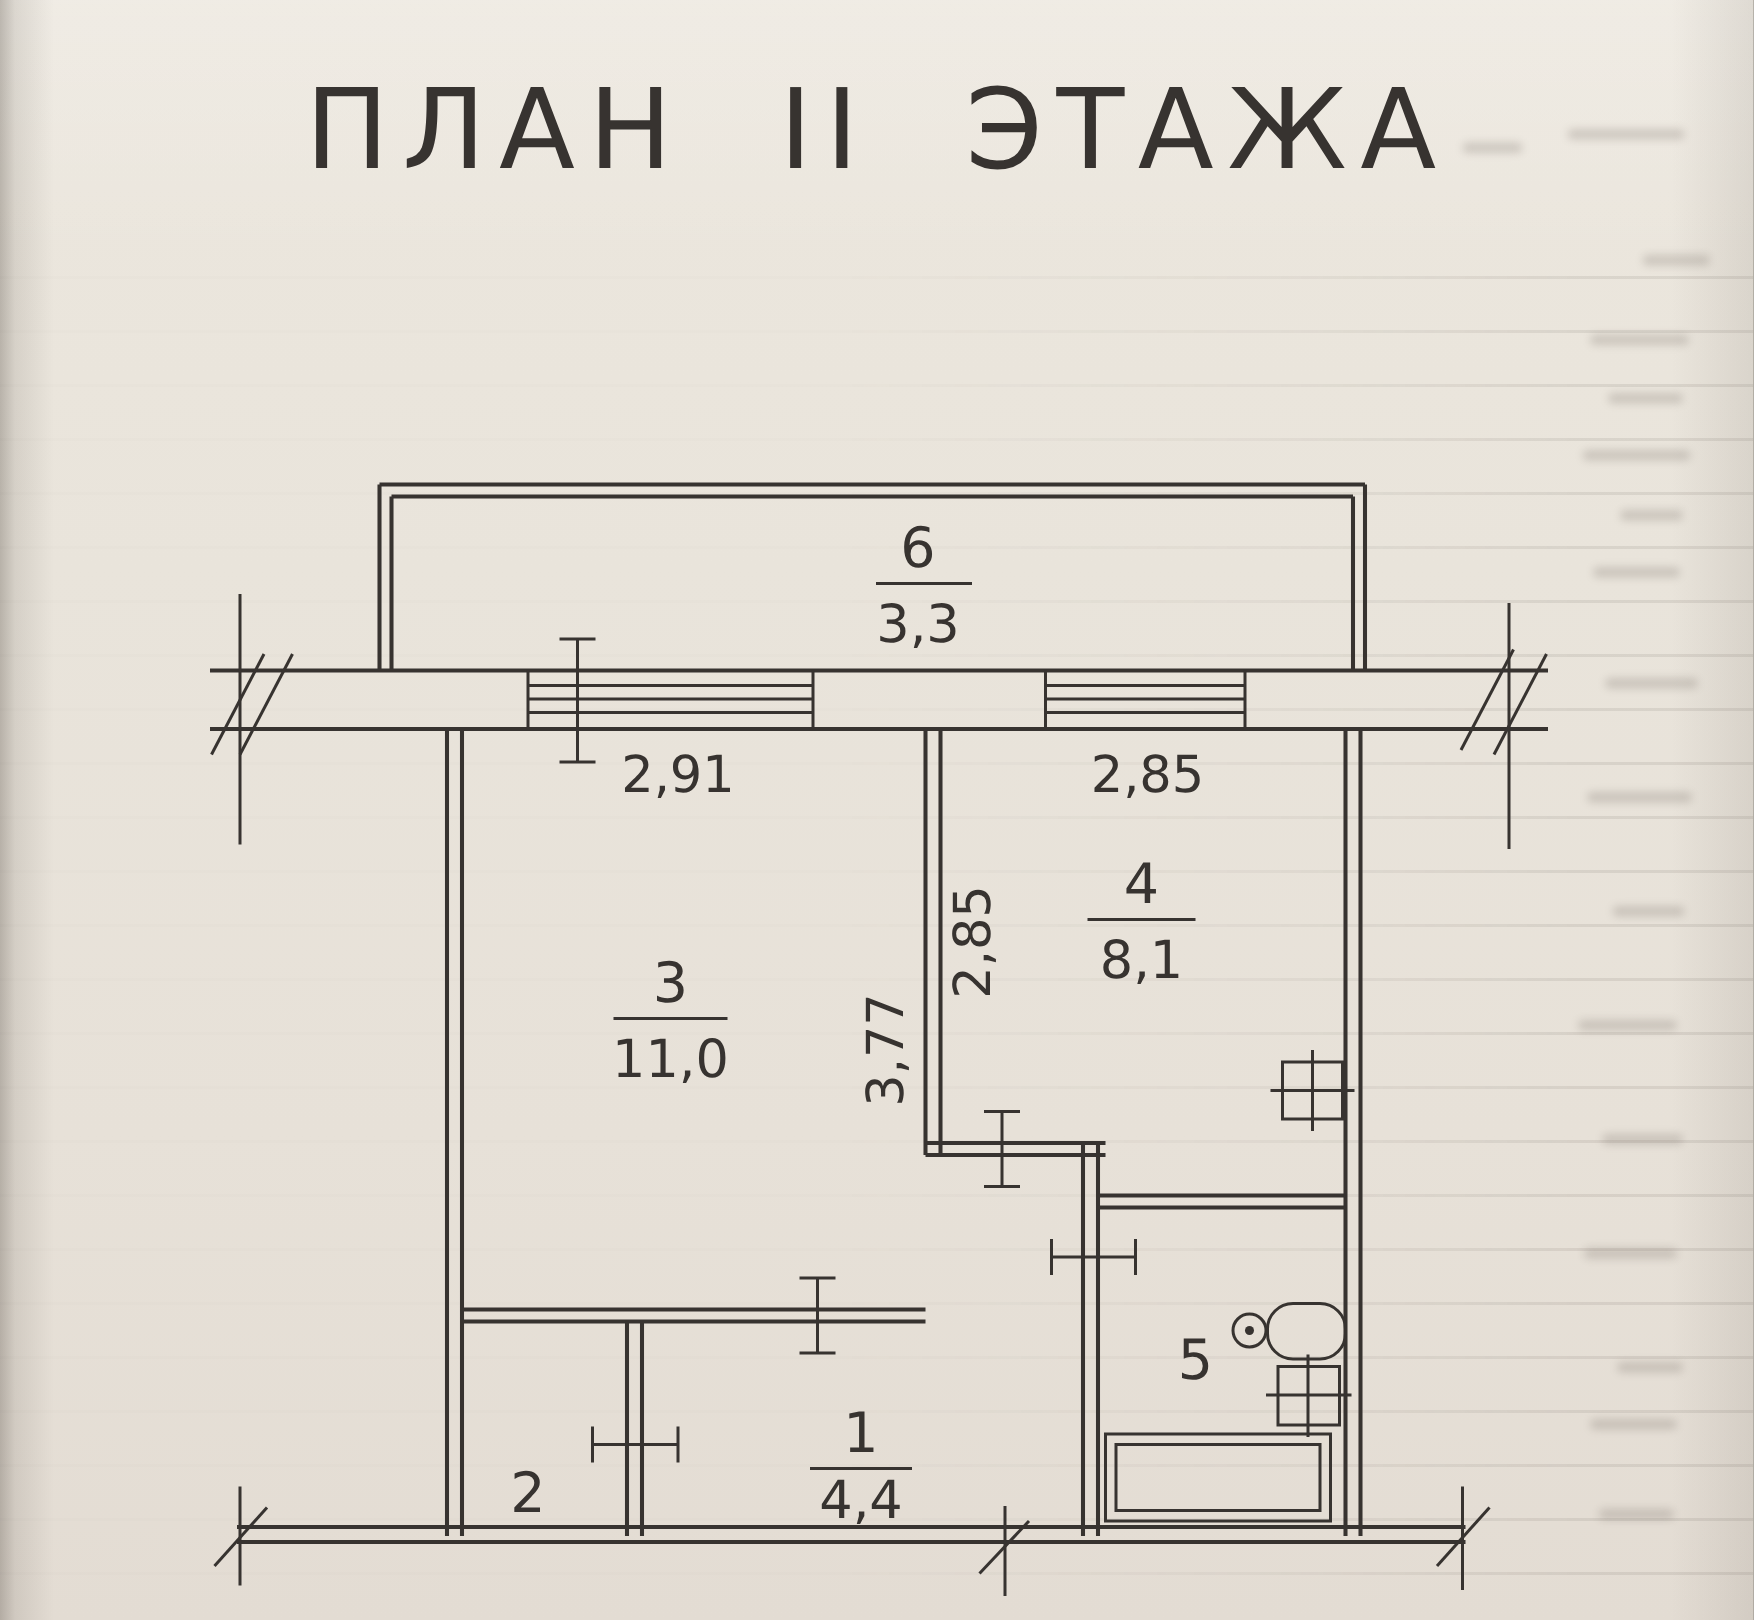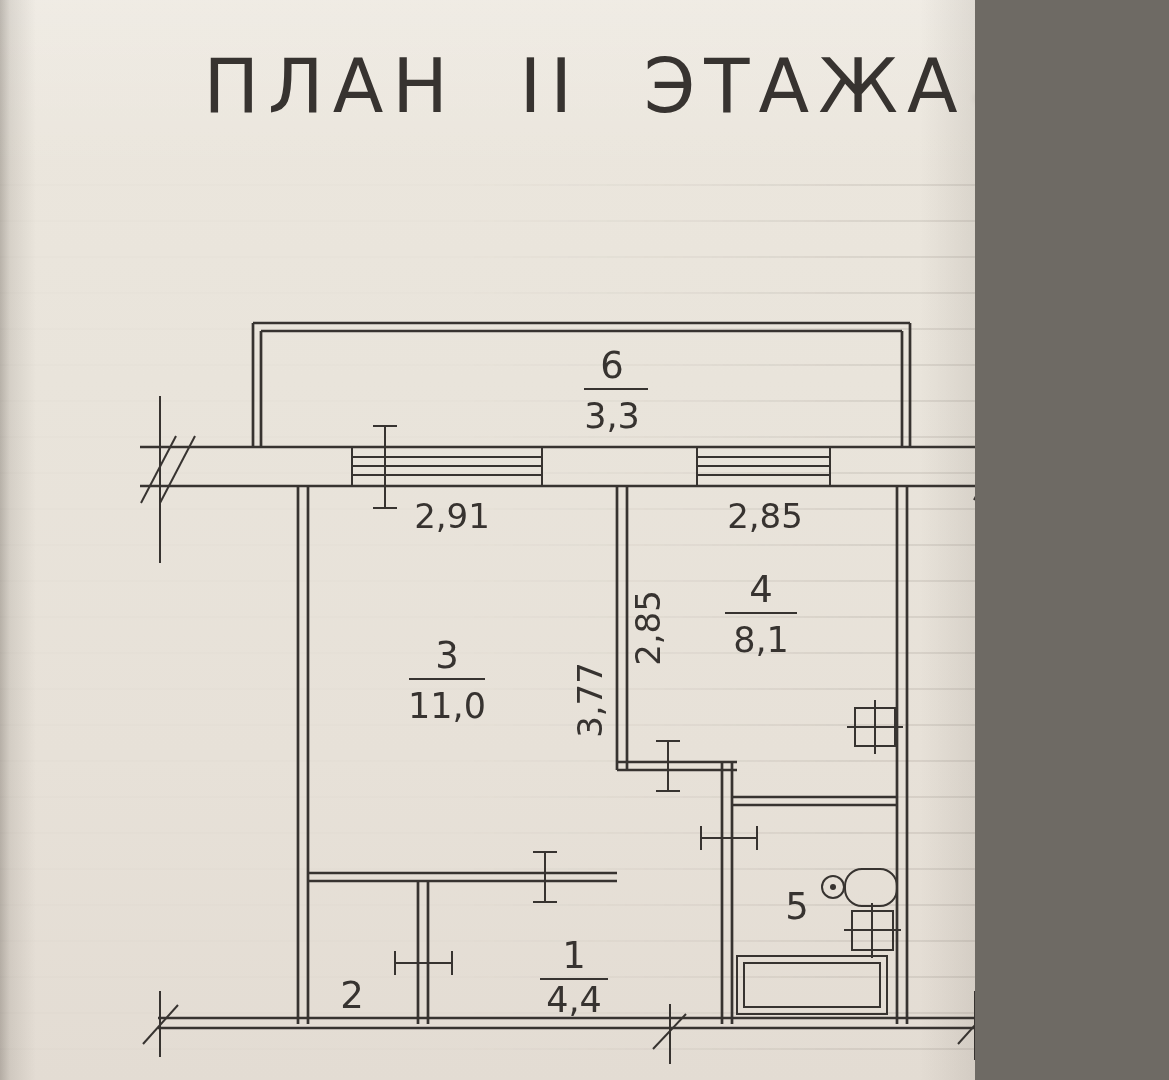--- a/index.html
+++ b/index.html
@@ -1,17 +1,17 @@
 <!DOCTYPE html>
 <html style="--paper: #e8e3da; --ink: #373330;"><head>
 <meta charset="utf-8">
 <style>
   html,body{margin:0;padding:0;background:#6e6a64;}
   .page{
-    position:relative;width:975px;height:1080px;overflow:hidden;
+    position:relative;width:1169px;height:1080px;overflow:hidden;
     font-family:"DejaVu Sans",sans-serif;
     background-color:var(--paper,#e8e3da);
     background-image:
       linear-gradient(90deg, rgba(70,62,54,.30) 0px, rgba(70,62,54,.12) 10px, rgba(70,62,54,0) 36px),
       linear-gradient(270deg, rgba(70,62,54,.10) 0px, rgba(70,62,54,0) 55px),
       linear-gradient(180deg, rgba(255,255,255,.20) 0%, rgba(255,255,255,0) 16%),
       linear-gradient(180deg, #ece7de 0%, #e9e4db 35%, #e7e1d8 70%, #e3dcd3 100%);
   }
   .ruled{
     position:absolute;left:0;top:150px;right:0;bottom:0;pointer-events:none;

